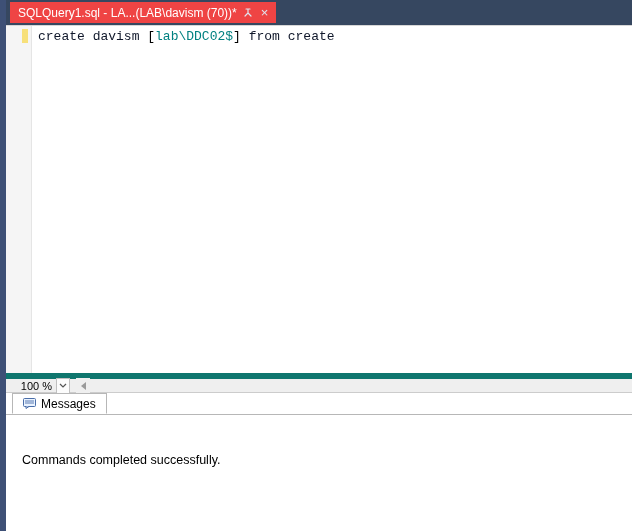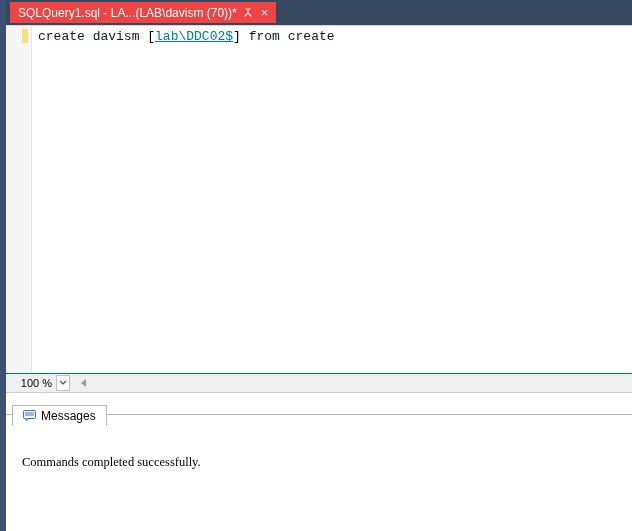--- a/index.html
+++ b/index.html
@@ -73,30 +73,30 @@
     flex: 1;
     padding: 3px 6px;
     font-family: Consolas, "Courier New", monospace;
     font-size: 13px;
     line-height: 16px;
     white-space: pre;
     color: #000000;
     cursor: text;
   }
   .kw { color: #0f172a; }
-  .ident { color: #008080; text-decoration: underline; }
+  .ident { color: #008080; }
   .plain { color: #000000; }
 
   
   .zoombar {
     display: flex;
     align-items: center;
     height: 20px;
     background: #efefef;
-    border-top: 1px solid #0f766e;
+    border-top: 6px solid #0f766e;
     border-bottom: 1px solid #cccccc;
     font-size: 11px;
     padding-left: 4px;
     gap: 2px;
   }
   .zoom-value {
     width: 44px;
     text-align: right;
     padding-right: 2px;
   }
@@ -129,37 +129,38 @@
   .results-tab {
     display: flex;
     align-items: center;
     gap: 5px;
     height: 21px;
     padding: 0 10px;
     background: #ffffff;
     border: 1px solid #b7b7b7;
     border-bottom: 1px solid #ffffff;
     position: relative;
-    top: 12px;
+    top: 0;
     font-size: 12px;
     cursor: pointer;
   }
   .msg-icon svg{display:block;}
 
   
   .messages-pane {
     flex: 0 0 auto;
-    padding: 10px 10px 40px 16px;
-    font-family: Liberation Serif, serif;
+    padding: 10px 10px 40px 4px;
+    font-family: Liberation Sans, sans-serif;
     font-size: 12.5px;
     color: #000000;
     background: #ffffff;
     border-top: none;
     white-space: pre;
     height: 116px;
+    margin-left: 12px;
   }
   .messages-pane .line { margin-bottom: 4px; }
   .messages-pane .gap  { height: 14px; }
 
 </style>
 </head>
 <body>
 
 <div class="root">
 

